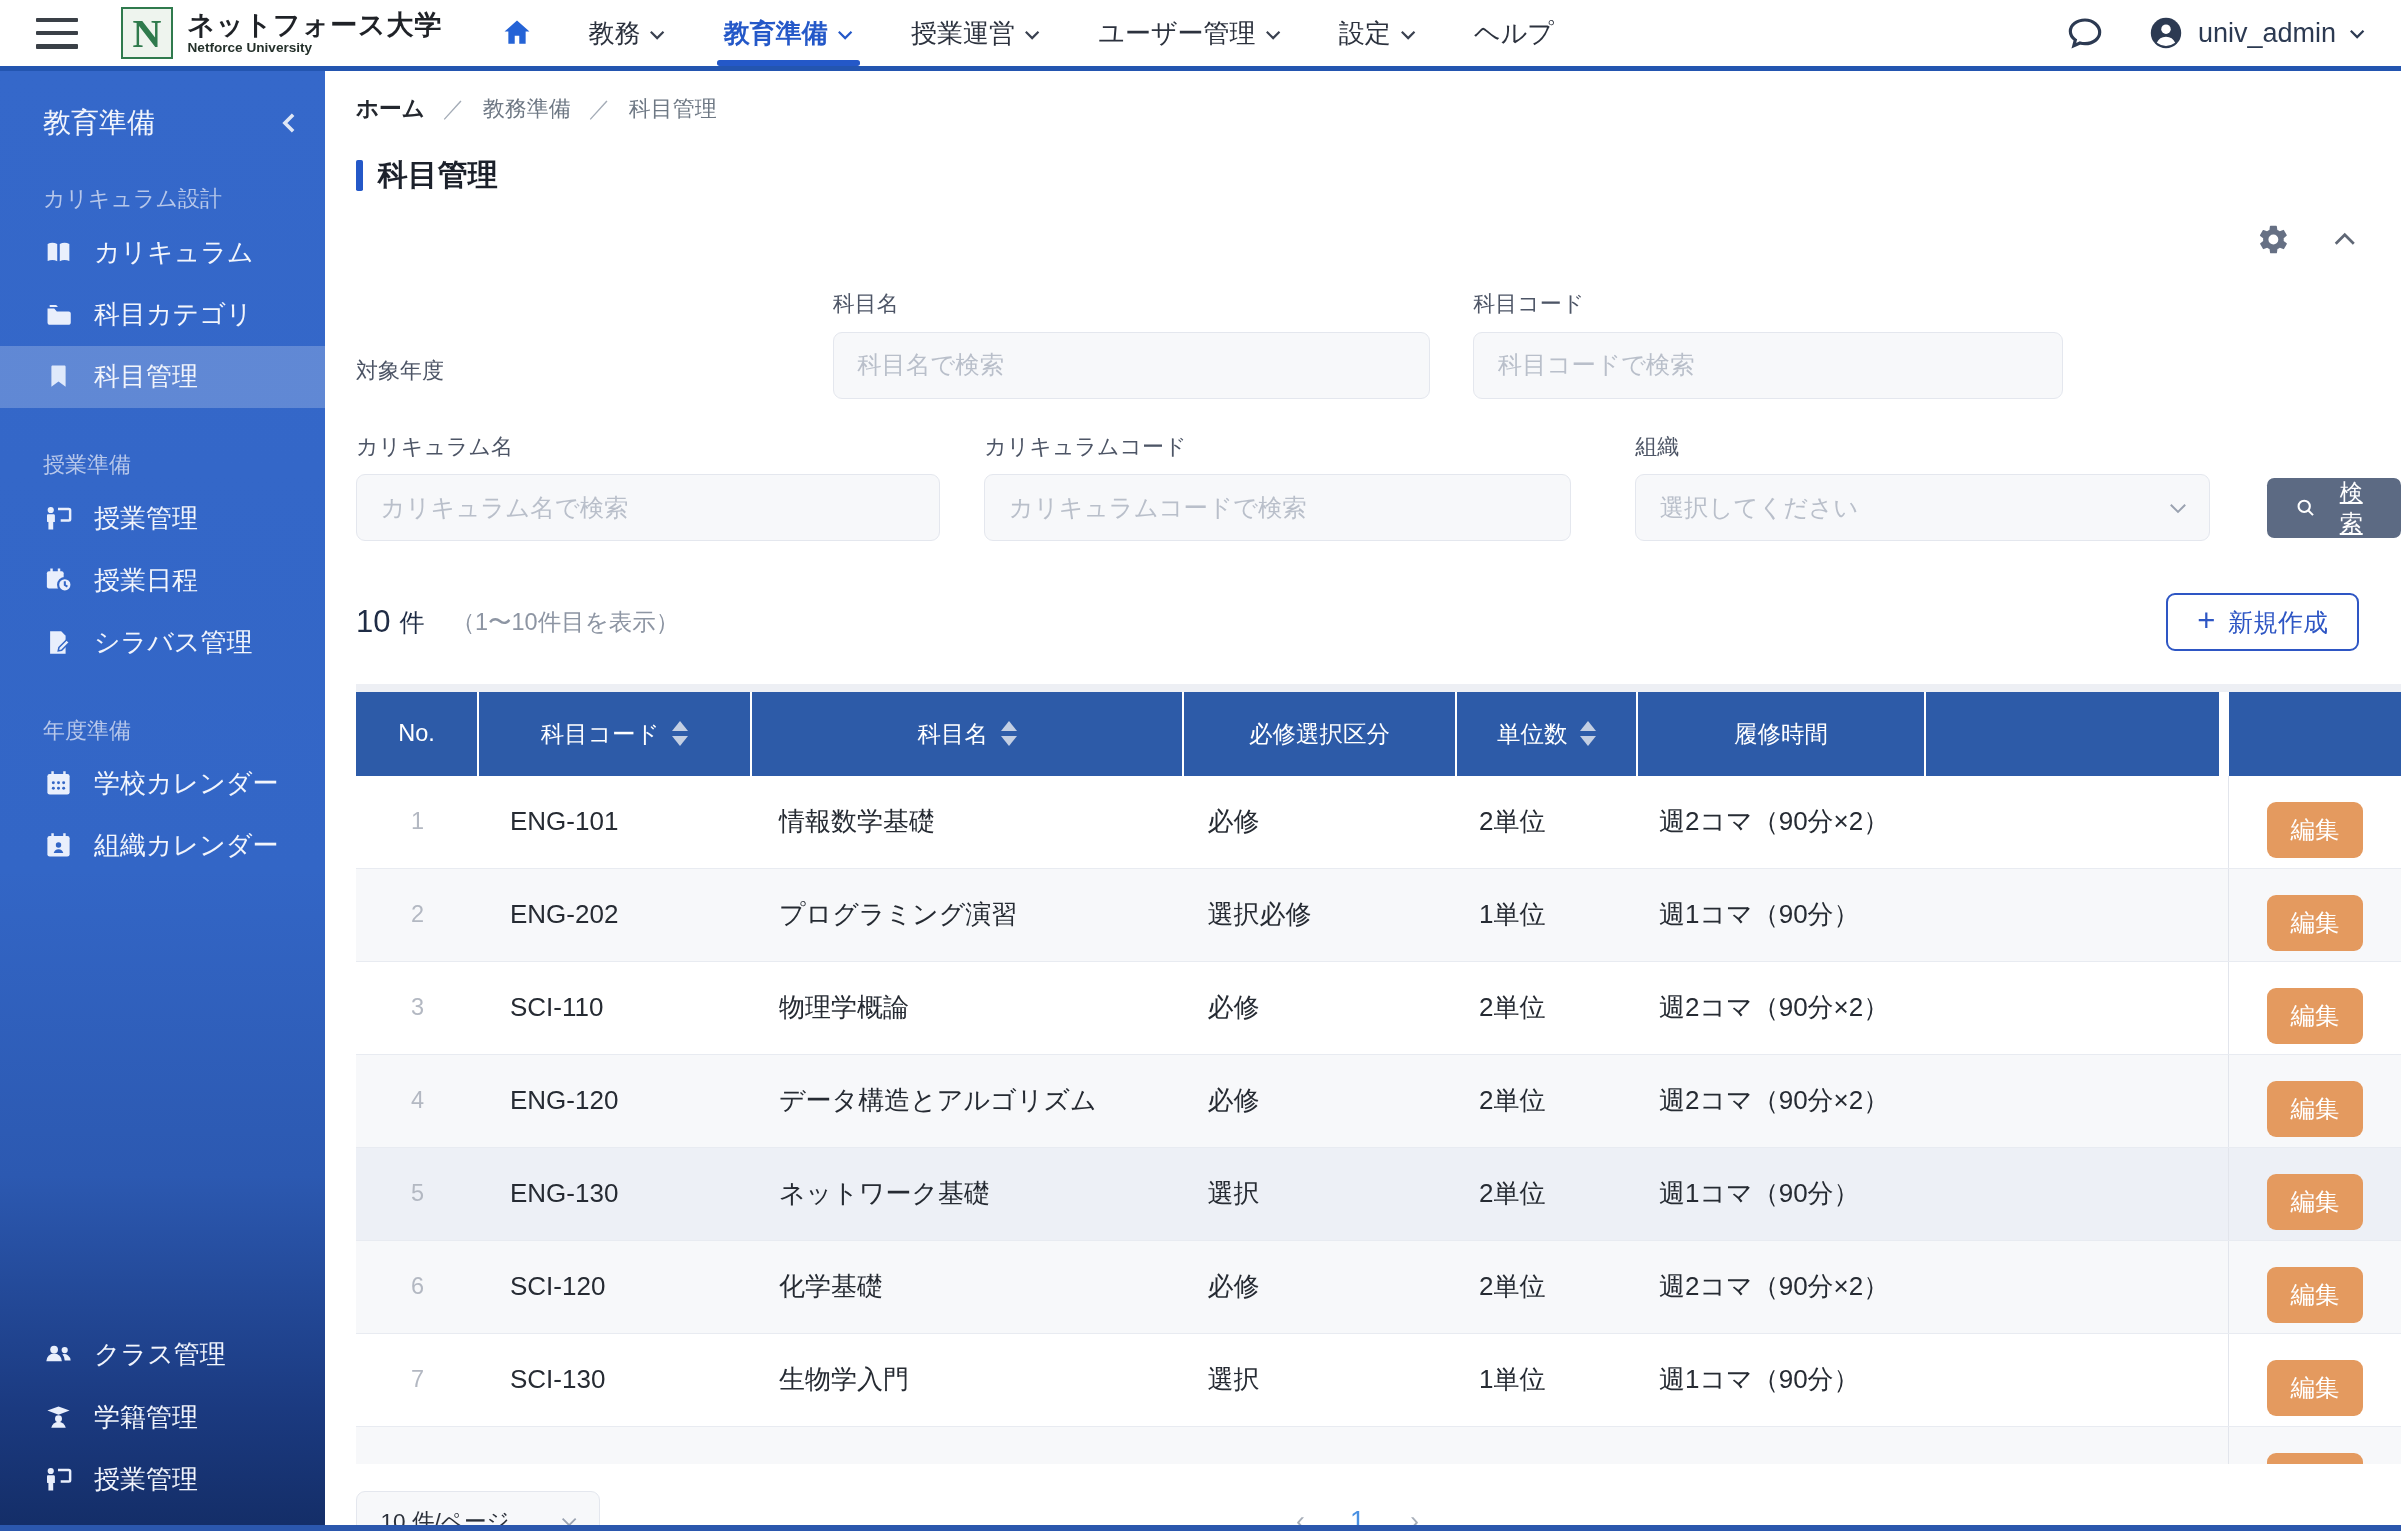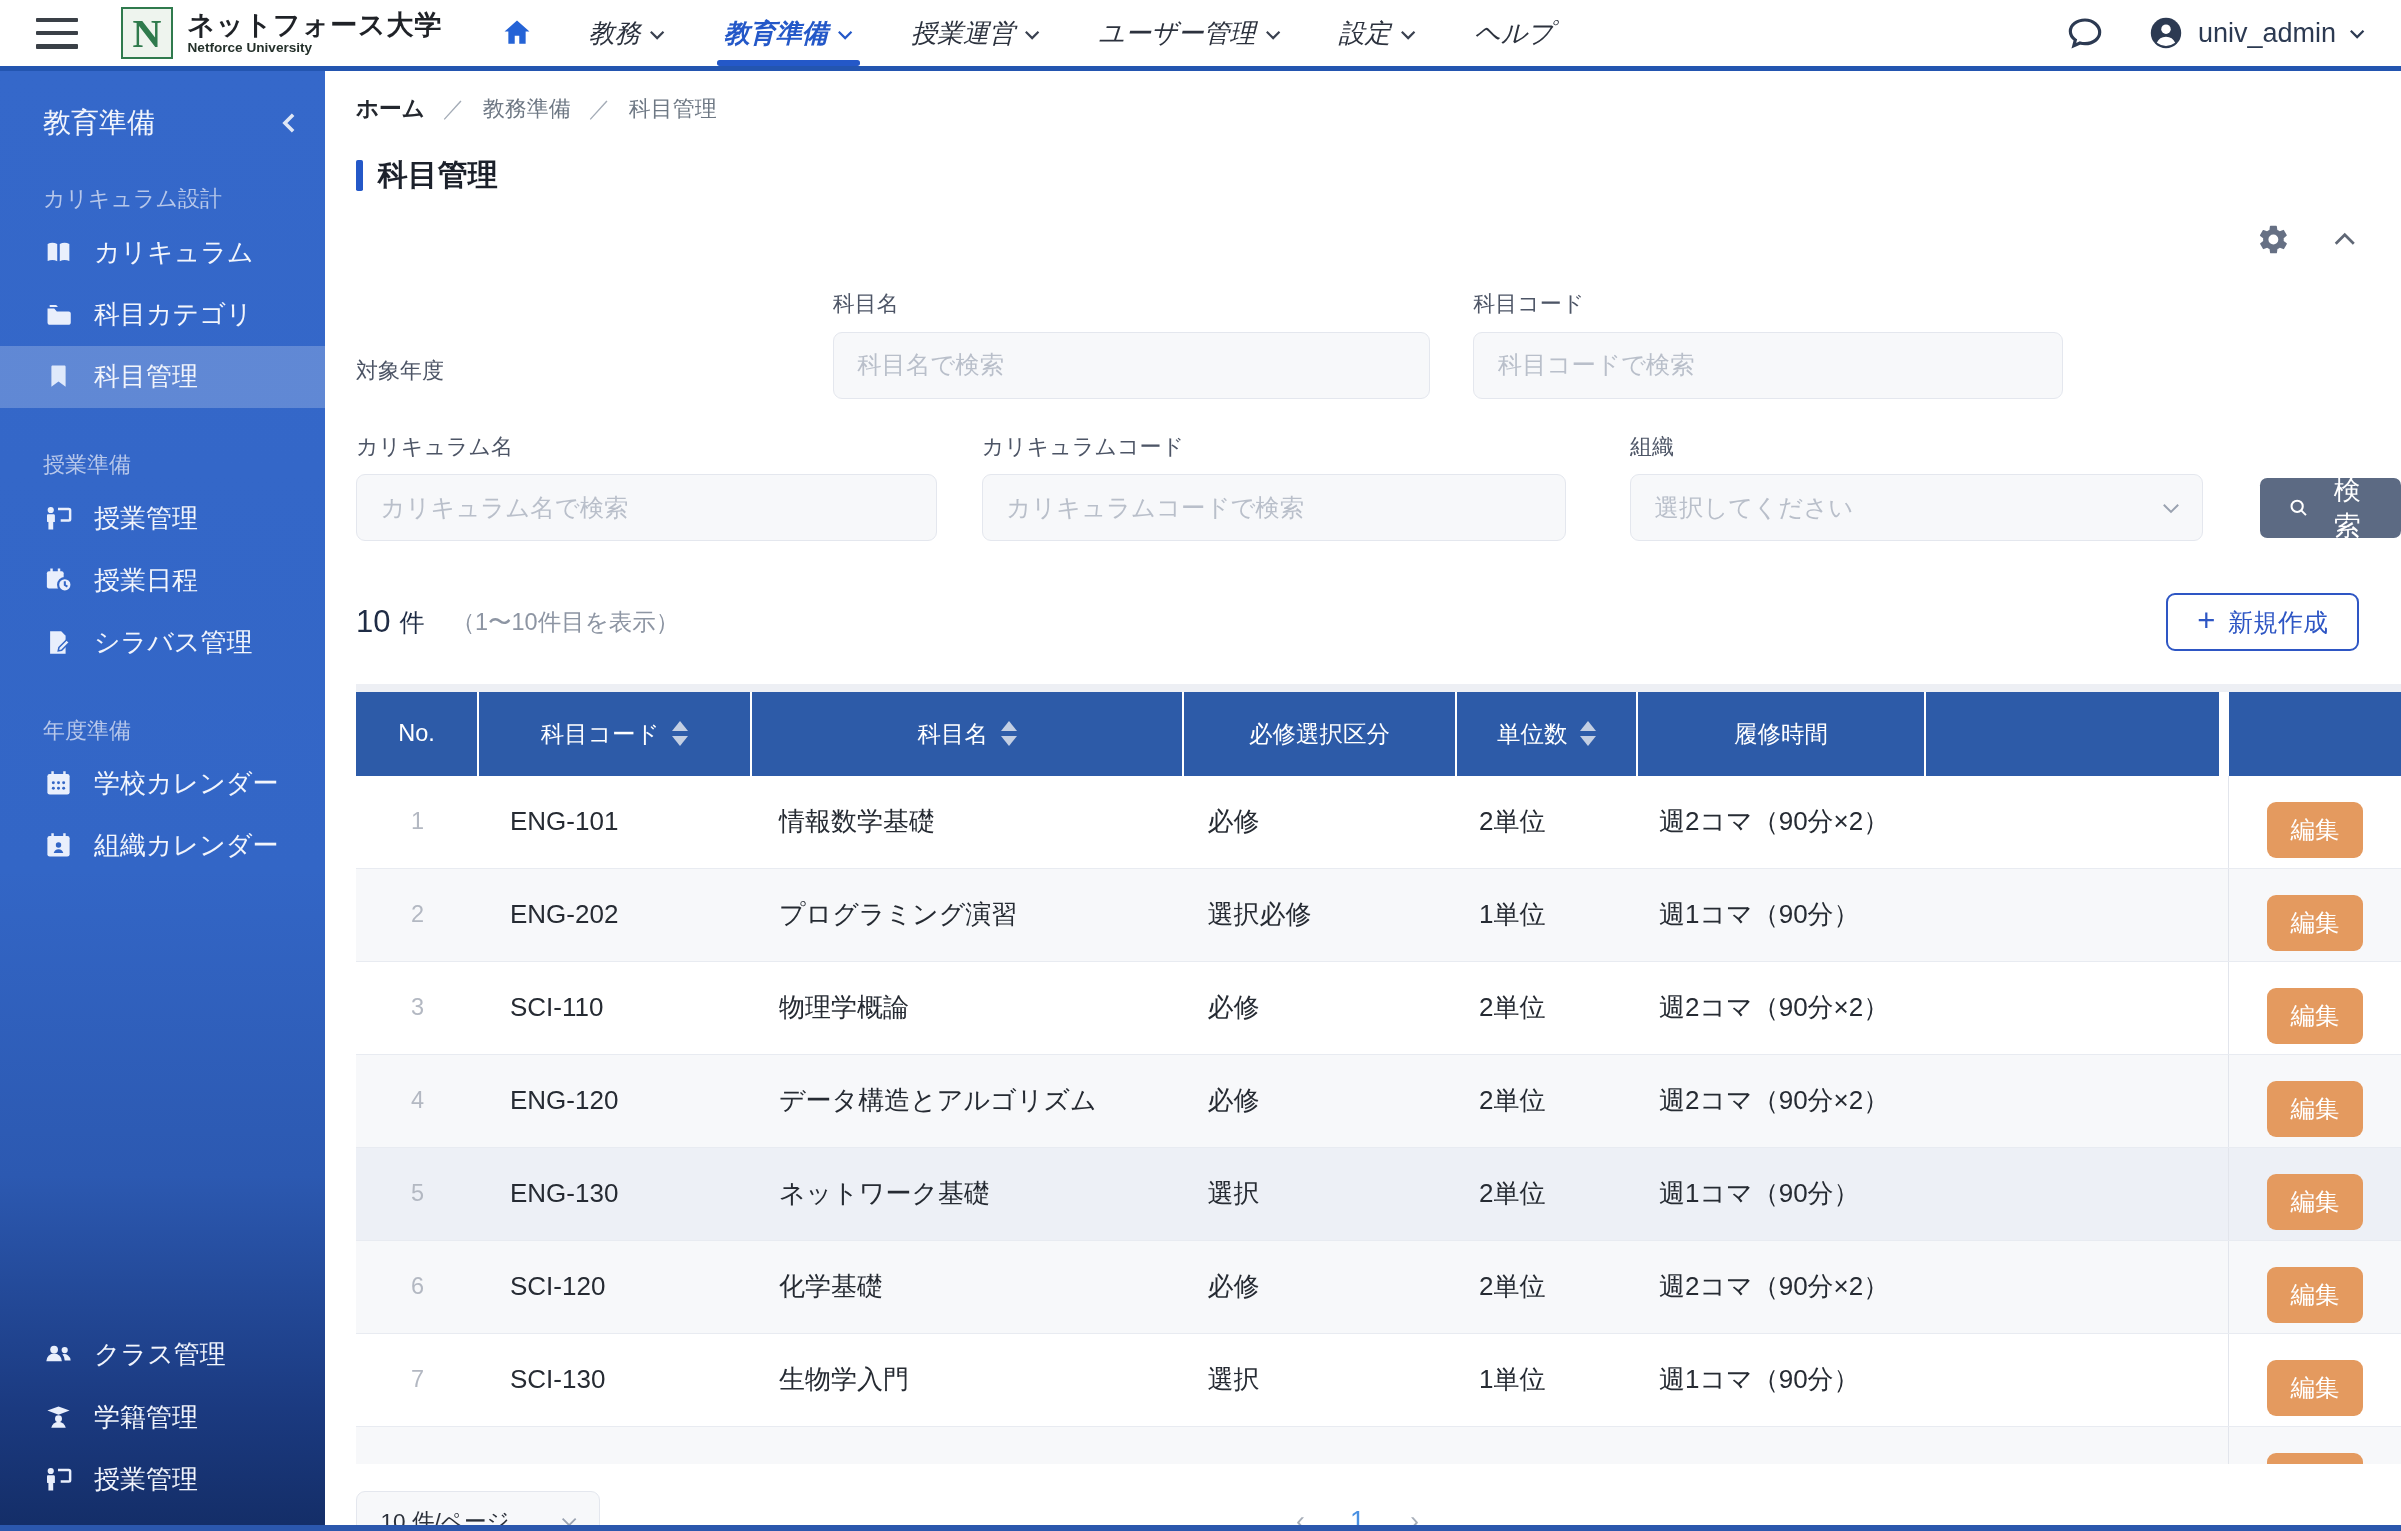--- a/index.html
+++ b/index.html
@@ -9,21 +9,21 @@
   
   .topbar { height:71px; background:#fff; border-bottom:5.4px solid #2355b0; display:flex; align-items:center; padding:0 36px; flex:0 0 auto; }
   .hamburger { width:42px; height:31px; display:flex; flex-direction:column; justify-content:space-between; cursor:pointer; }
   .hamburger span { display:block; height:4.5px; background:#3a4047; border-radius:0.9px; }
   .logo { display:flex; align-items:center; gap:14.5px; margin-left:43px; }
   .logo-mark { width:52px; height:52px; border:2.7px solid #2f7a4d; background:#eef4ee; color:#2f7a4d; font-size:40px; font-weight:bold; display:flex; align-items:center; justify-content:center; font-family:"Liberation Serif",serif; }
   .logo-title { font-size:27px; font-weight:bold; color:#1f2227; letter-spacing:0.9px; line-height:1.1; }
   .logo-sub { font-size:13.6px; color:#24302a; font-weight:bold; }
   .home-link { margin-left:58px; display:flex; align-items:center; }
   .nav { display:flex; margin-left:25px; height:65px; }
-  .nav-item { position:relative; display:flex; align-items:center; gap:9px; padding:0 29px; font-size:26px; color:#2c323e; cursor:pointer; white-space:nowrap;font-style:italic; }
+  .nav-item { position:relative; display:flex; align-items:center; gap:9px; padding:0 29px; font-size:26px; color:#2c323e; cursor:pointer; white-space:nowrap; }
   .nav-item .chev { margin-top:3.6px; }
   .nav-item.active { color:#2458c8; font-weight:bold; }
   .nav-item.active::after { content:""; position:absolute; left:22px; right:22px; bottom:0; height:5.4px; background:#2458c8; border-radius:2.7px; }
   .topbar-right { margin-left:auto; display:flex; align-items:center; gap:42px; }
   .user-chip { display:flex; align-items:center; gap:12.7px; font-size:27px; color:#2c3a52; cursor:pointer; }
 
   
   .layout { flex:1 1 auto; display:flex; min-height:0; }
 
   
@@ -56,21 +56,21 @@
   input.control { padding:0 23.5px; outline:none; width:100%; }
   input.control::placeholder { color:#b9bfca; }
   .select { display:flex; align-items:center; justify-content:space-between; padding:0 22px 0 23.5px; cursor:pointer; }
   .select .ph { color:#b9bfca; }
   .w-nendo { width:443px; margin-right:12.7px; }
   .w-subname { width:597px; margin-right:22.6px; }
   .w-subcode { width:590px; }
   .w-curname { width:588px; margin-right:23.5px; }
   .w-curcode { width:591px; margin-right:43px; }
   .w-org { width:579px; margin-right:36px; }
-  .search-btn { height:60px; padding:0 27px; background:#5c6a83; border:none; border-radius:7.2px; color:#fff; font-size:27px; display:flex; align-items:center; gap:11px; cursor:pointer; margin-bottom:3.6px; }
+  .search-btn { height:60px; padding:0 27px; background:#5c6a83; border:none; border-radius:7.2px; color:#fff; font-size:23px; display:flex; align-items:center; gap:11px; cursor:pointer; margin-bottom:3.6px;text-decoration:underline; }
 
   .count-row { display:flex; align-items:center; margin:52px 42px 0 0; }
   .count-num { font-size:31px; color:#1f2c45; }
   .count-unit { font-size:25px; color:#1f2c45; margin-left:9px; }
   .count-note { font-size:23.5px; color:#8d95a3; margin-left:27px; }
   .create-btn { margin-left:auto; height:58px; padding:0 29px; background:#fff; border:2.7px solid #2e56c4; border-radius:9px; color:#2e56c4; font-size:25px; display:flex; align-items:center; gap:12.7px; cursor:pointer; }
   .create-btn .plus { font-size:31px; line-height:1; margin-top:-3.6px; }
 
   
   .table-wrap { margin-top:33px; height:780px; overflow:hidden; width:2045px; }

